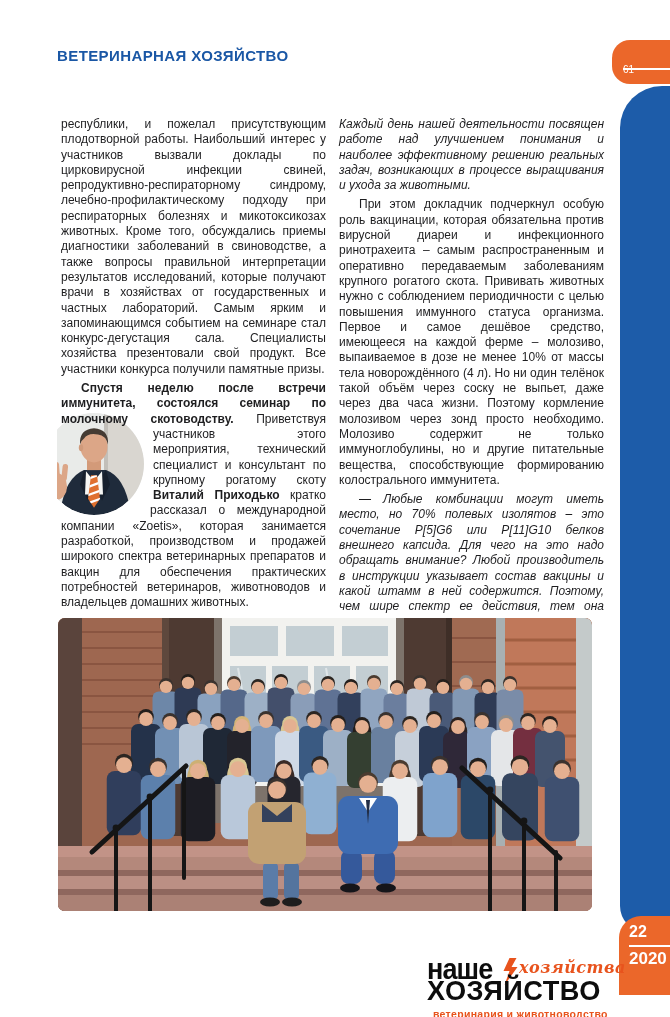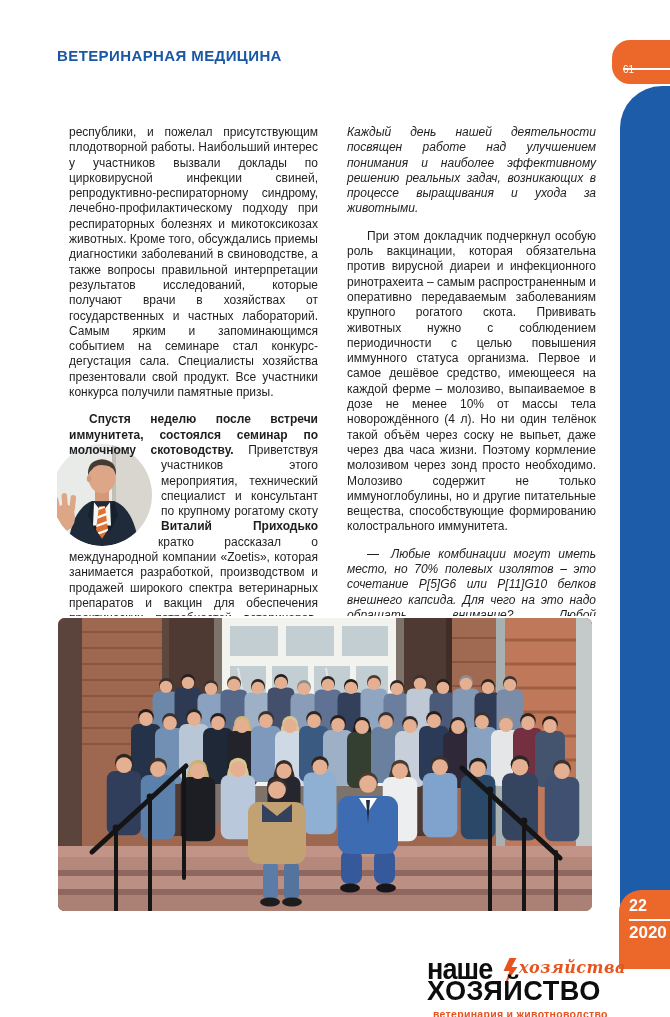--- a/index.html
+++ b/index.html
@@ -10,33 +10,33 @@
   .section-title{position:absolute;left:57px;top:47px;font-size:15px;font-weight:bold;
                  color:#1a57a5;letter-spacing:.4px;}
   .pagenum-top{position:absolute;top:40px;right:0;width:58px;height:44px;background:#eb672a;
                border-radius:18px 0 0 18px;color:#fff;}
   .pagenum-top .num{position:absolute;left:11px;top:24px;font-size:10px;font-weight:normal;}
   .pagenum-top .rule{position:absolute;left:11px;right:0;top:28px;height:2px;background:#fff;}
 
   
   .blue-bar{position:absolute;top:86px;right:0;width:50px;height:846px;background:#1d5ca9;
             border-radius:42px 0 0 26px;}
-  .issue-box{position:absolute;top:890px;right:0;width:51px;height:79px;background:#eb672a;
+  .issue-box{position:absolute;top:916px;right:0;width:51px;height:79px;background:#eb672a;
              border-radius:22px 0 0 0;color:#fff;}
   .issue-box .num{position:absolute;left:10px;top:7px;font-size:16px;font-weight:bold;}
   .issue-box .rule{position:absolute;left:10px;right:0;top:29px;height:2px;background:#fff;}
   .issue-box .year{position:absolute;left:10px;top:33px;font-size:17px;font-weight:bold;}
 
   
   .col{position:absolute;top:113px;width:273px;height:503px;overflow:hidden;
        text-align:justify;font-size:12px;line-height:15.3px;color:#1e1e20;
        hyphens:auto;-webkit-hyphens:auto;}
   #col-left{left:57px;}
   #col-right{left:335px;}
-  .col p{margin:12px;text-indent:20px;}
+  .col p{margin:4px;text-indent:20px;}
   .col p.noindent{text-indent:0;}
   .col p.italic{font-style:italic;}
   .col span.b{font-weight:bold;}
 
   
   .portrait-float{float:left;width:100px;height:102px;margin:1px 9px 2px -17px;
                   border-radius:50%;overflow:hidden;shape-outside:circle(53%);shape-margin:6px;
                   box-shadow:0 0 0 1px rgba(0,0,0,.08) inset;}
   .portrait-float svg{display:block;width:100%;height:100%;}
 
@@ -55,21 +55,21 @@
   .logo .hoz{position:absolute;left:0;top:20px;font-size:28px;font-weight:bold;color:#0d0d0d;
              letter-spacing:.5px;transform:scaleX(.97);transform-origin:left top;line-height:1;}
   .logo .tagline{position:absolute;left:6px;top:51px;font-size:10.5px;font-weight:bold;
                  color:#e8531d;letter-spacing:.3px;white-space:nowrap;text-align:right;}
 </style>
 </head>
 <body>
 
 <div class="page">
 
-  <div class="section-title">ВЕТЕРИНАРНАЯ МЕДИЦИНА</div>
+  <div class="section-title">ВЕТЕРИНАРНАЯ ХОЗЯЙСТВО</div>
   <div class="pagenum-top">
     <span class="num">61</span>
     <span class="rule"></span>
   </div>
 
   <div class="blue-bar"></div>
 
   <div class="issue-box">
     <span class="num">22</span>
     <span class="rule"></span>

